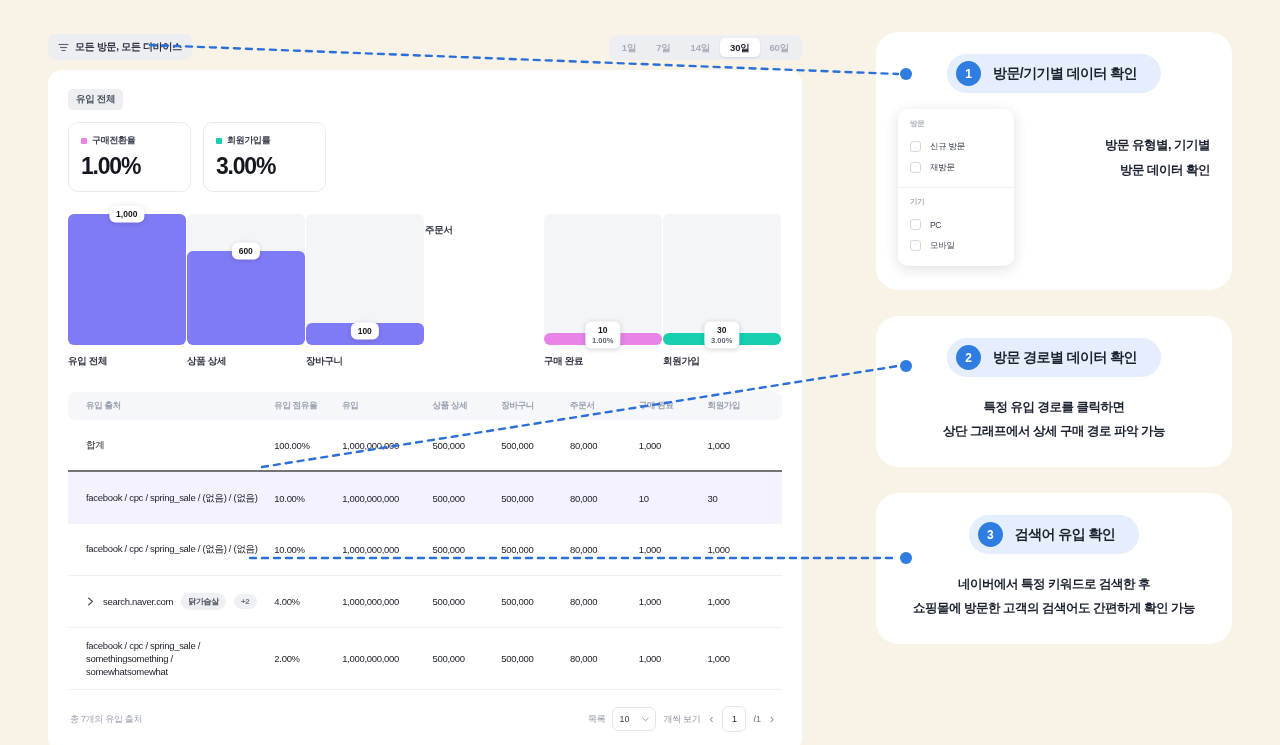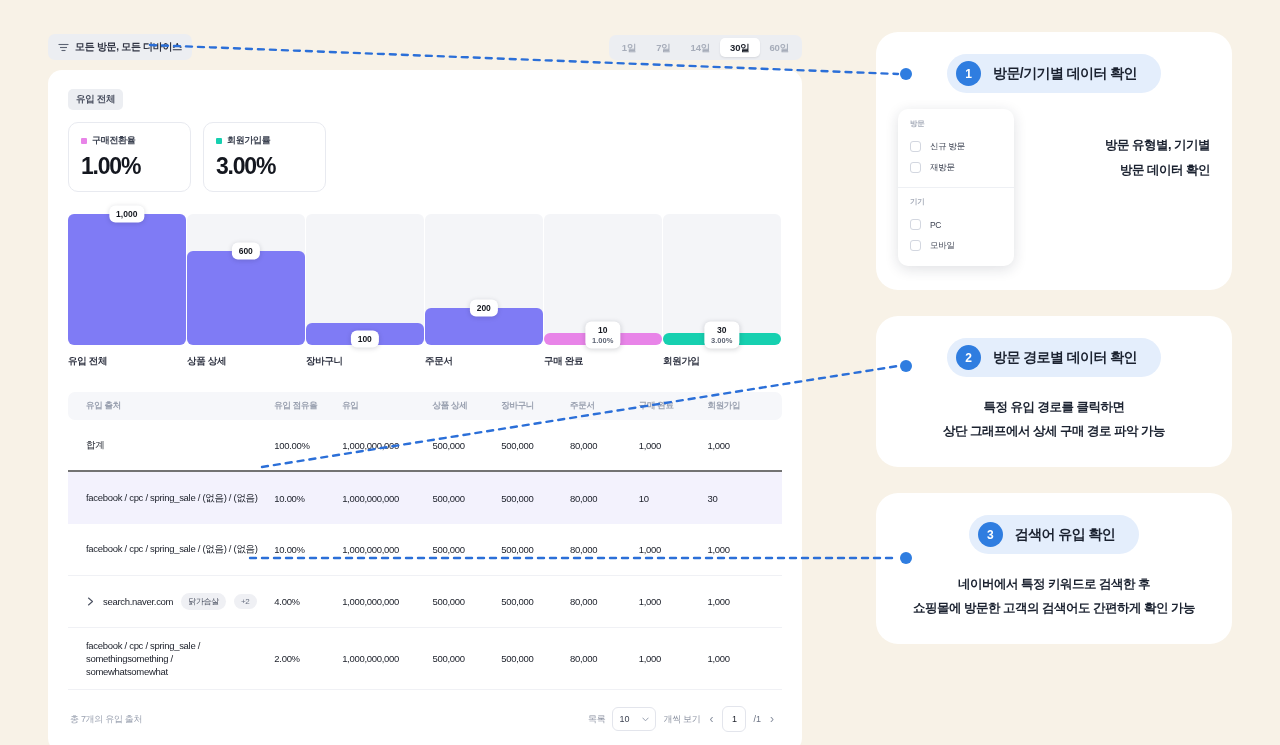--- a/index.html
+++ b/index.html
@@ -95,21 +95,21 @@
   .c-det   { width: 73px; }
   .c-cart  { width: 73px; }
   .c-ord   { width: 73px; }
   .c-buy   { width: 73px; }
   .c-join  { width: 60px; }
   .srcline { line-height: 13px; }
   .expander { display: inline-flex; align-items: center; gap: 8px; }
   .chev { width: 9px; height: 9px; display: block; }
   .tag {
     background: #eff0f4; color: #4a5060; border-radius: 9px;
-    font-size: 8px; font-weight: 400; padding: 3px 7px; letter-spacing: -0.3px;
+    font-size: 8px; font-weight: 700; padding: 3px 7px; letter-spacing: -0.3px;
   }
   .tag.plus { background: #eff0f4; color: #6a7182; }
 
   .tfoot { display: flex; align-items: center; justify-content: space-between; padding: 16px 6px 0 2px; }
   .tfoot-left { font-size: 9px; color: #9aa1b0; letter-spacing: -0.3px; }
   .tfoot-right { display: flex; align-items: center; gap: 7px; }
   .pg-lbl { font-size: 9px; color: #8b92a1; letter-spacing: -0.3px; }
   .sel {
     display: inline-flex; align-items: center; justify-content: space-between;
     width: 44px; height: 24px; border: 1px solid #e3e5ec; border-radius: 6px;
@@ -226,36 +226,29 @@
                 <div class="tip-main">600</div>
               </div>
             </div>
           </div>
           <div class="col-label">상품 상세</div>
         </div>
 
         <div class="col">
           <div class="track">
             <div class="bar" style="height:17%;background:#7f7bf5">
-              <div class="tip" style="top:16px">
+              <div class="tip" style="top:8px">
                 <div class="tip-main">100</div>
               </div>
             </div>
           </div>
           <div class="col-label">장바구니</div>
         </div>
 
         <div class="col">
-          <div class="track">
-            <div class="bar" style="height:28%;background:#7f7bf5">
-              <div class="tip" style="top:0">
-                <div class="tip-main">200</div>
-              </div>
-            </div>
-          </div>
           <div class="col-label">주문서</div>
         </div>
 
         <div class="col">
           <div class="track">
             <div class="bar" style="height:9%;background:#e884e8">
               <div class="tip" style="top:2px">
                 <div class="tip-main">10</div>
                 <div class="tip-sub">1.00%</div>
               </div>

